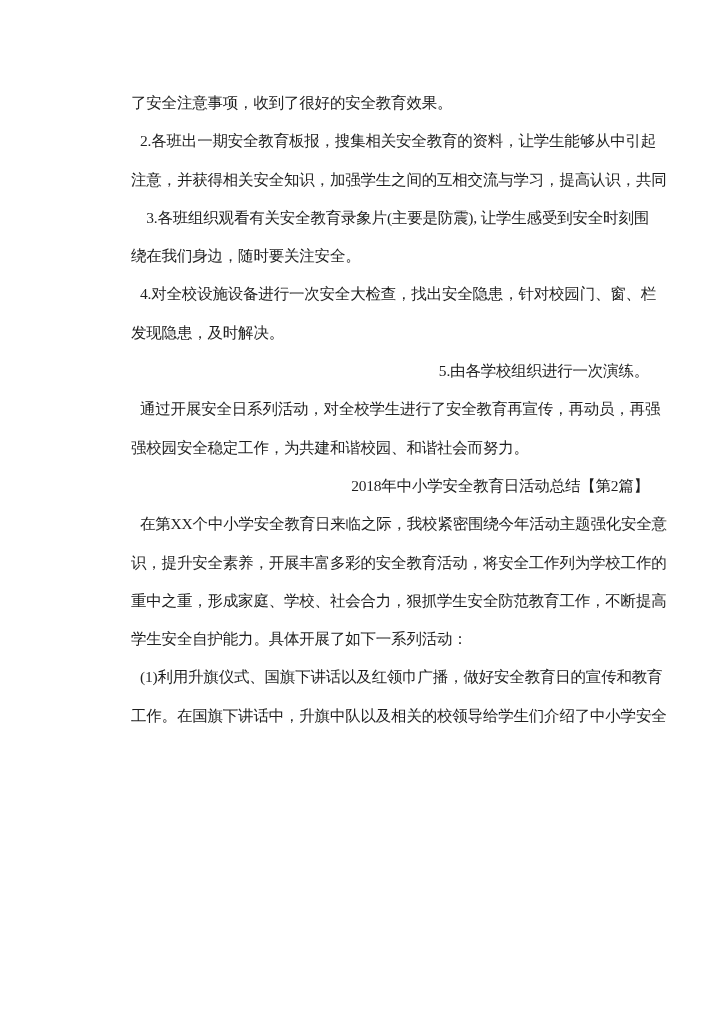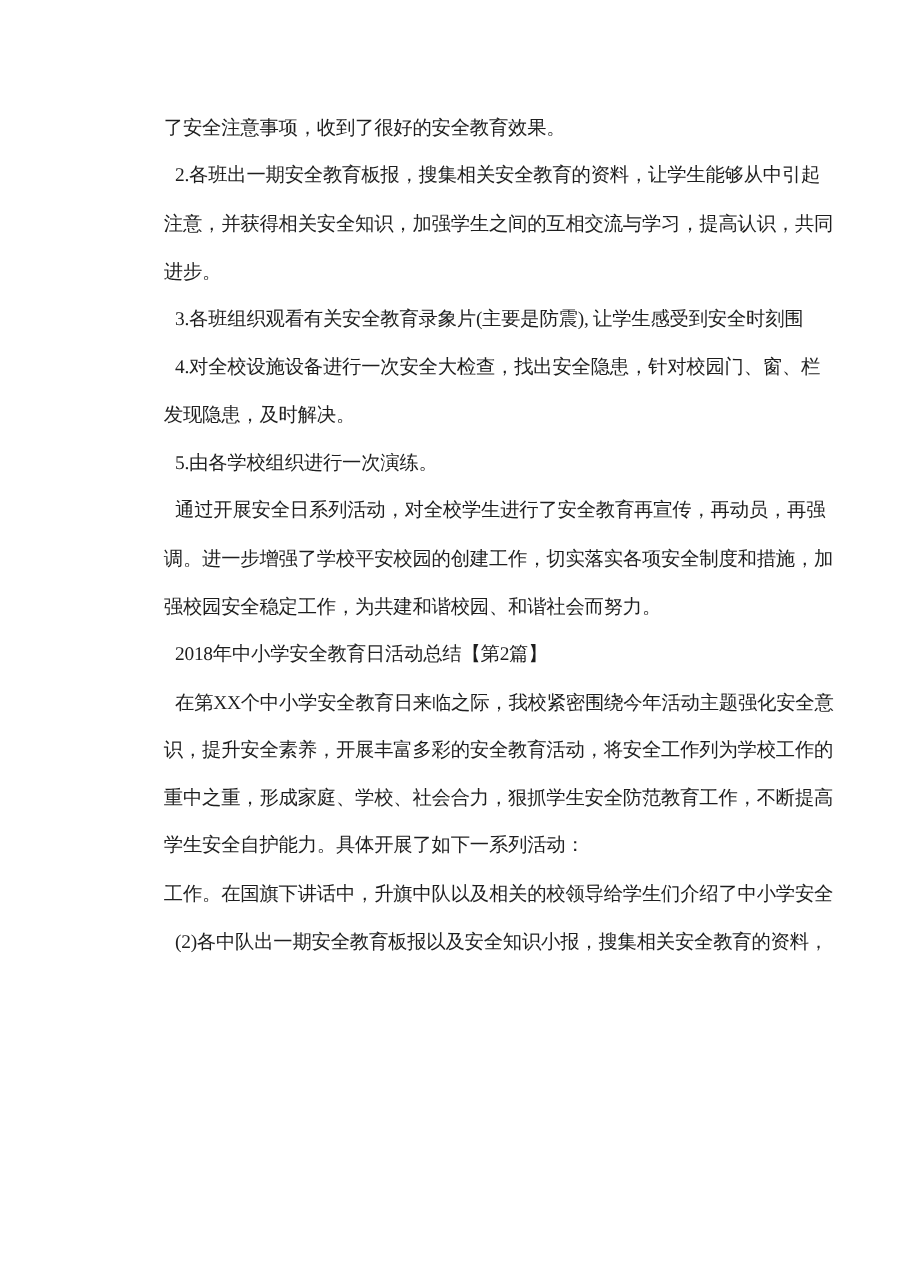--- a/index.html
+++ b/index.html
@@ -26,39 +26,39 @@
     height: 38.3px;
     line-height: 38.3px;
     font-size: 15.5px;
     letter-spacing: -0.2px;
     color: #1e1e1e;
     white-space: nowrap;
     text-align: left;
   }
   .line.indent {
     padding-left: 9px;
+    text-align: right;
   }
 </style>
 </head>
 <body>
 
 <div class="page">
   <div class="doc" id="doc-body">
       <div class="line">了安全注意事项，收到了很好的安全教育效果。</div>
       <div class="line indent">2.各班出一期安全教育板报，搜集相关安全教育的资料，让学生能够从中引起</div>
       <div class="line">注意，并获得相关安全知识，加强学生之间的互相交流与学习，提高认识，共同</div>
-      <div class="line">进步。</div>
       <div class="line indent">3.各班组织观看有关安全教育录象片(主要是防震), 让学生感受到安全时刻围</div>
+      <div class="line">绕在我们身边，随时要关注安全。</div>
       <div class="line indent">4.对全校设施设备进行一次安全大检查，找出安全隐患，针对校园门、窗、栏</div>
       <div class="line">发现隐患，及时解决。</div>
       <div class="line indent">5.由各学校组织进行一次演练。</div>
       <div class="line indent">通过开展安全日系列活动，对全校学生进行了安全教育再宣传，再动员，再强</div>
-      <div class="line">调。进一步增强了学校平安校园的创建工作，切实落实各项安全制度和措施，加</div>
       <div class="line">强校园安全稳定工作，为共建和谐校园、和谐社会而努力。</div>
       <div class="line indent">2018年中小学安全教育日活动总结【第2篇】</div>
       <div class="line indent">在第XX个中小学安全教育日来临之际，我校紧密围绕今年活动主题强化安全意</div>
       <div class="line">识，提升安全素养，开展丰富多彩的安全教育活动，将安全工作列为学校工作的</div>
       <div class="line">重中之重，形成家庭、学校、社会合力，狠抓学生安全防范教育工作，不断提高</div>
       <div class="line">学生安全自护能力。具体开展了如下一系列活动：</div>
+      <div class="line indent">(1)利用升旗仪式、国旗下讲话以及红领巾广播，做好安全教育日的宣传和教育</div>
       <div class="line">工作。在国旗下讲话中，升旗中队以及相关的校领导给学生们介绍了中小学安全</div>
-      <div class="line indent">(2)各中队出一期安全教育板报以及安全知识小报，搜集相关安全教育的资料，</div>
     </div>
 </div>
 
 </body></html>

